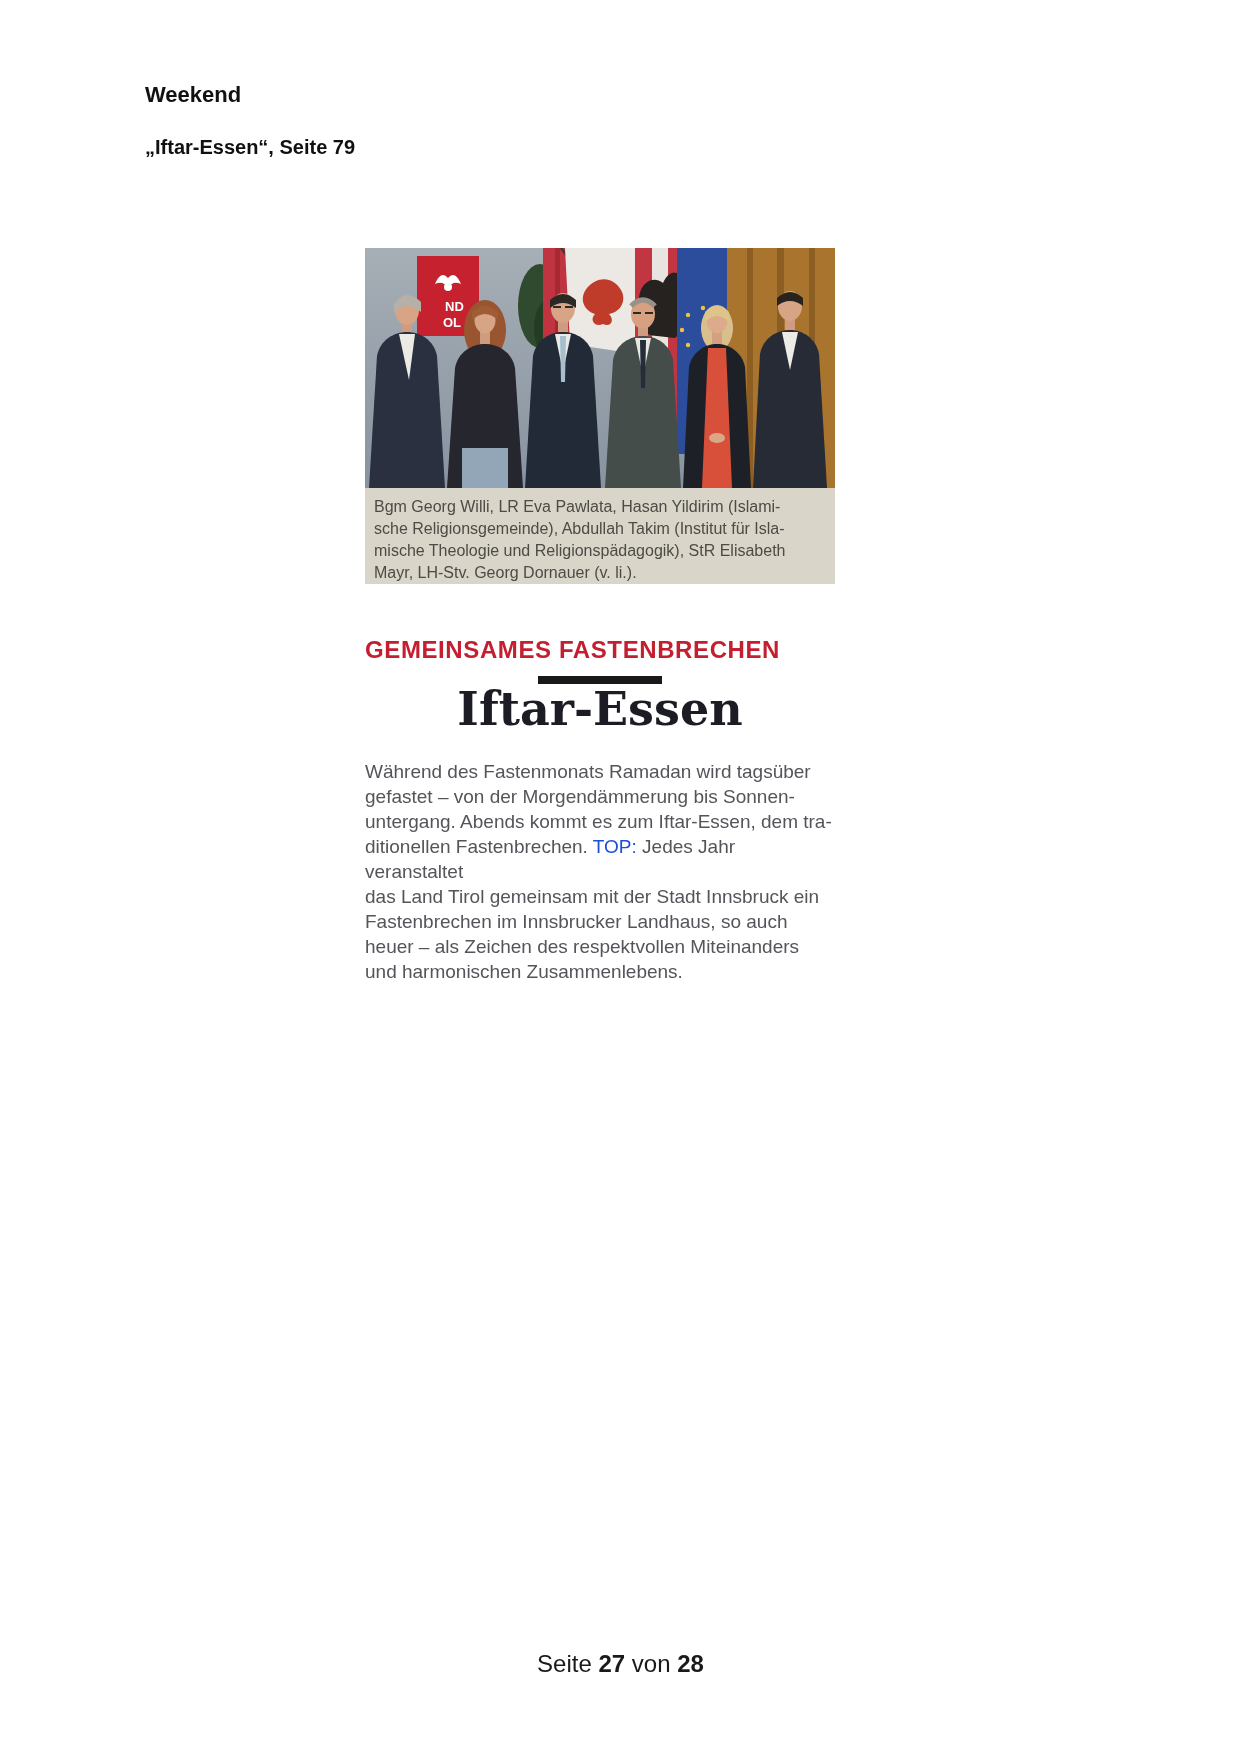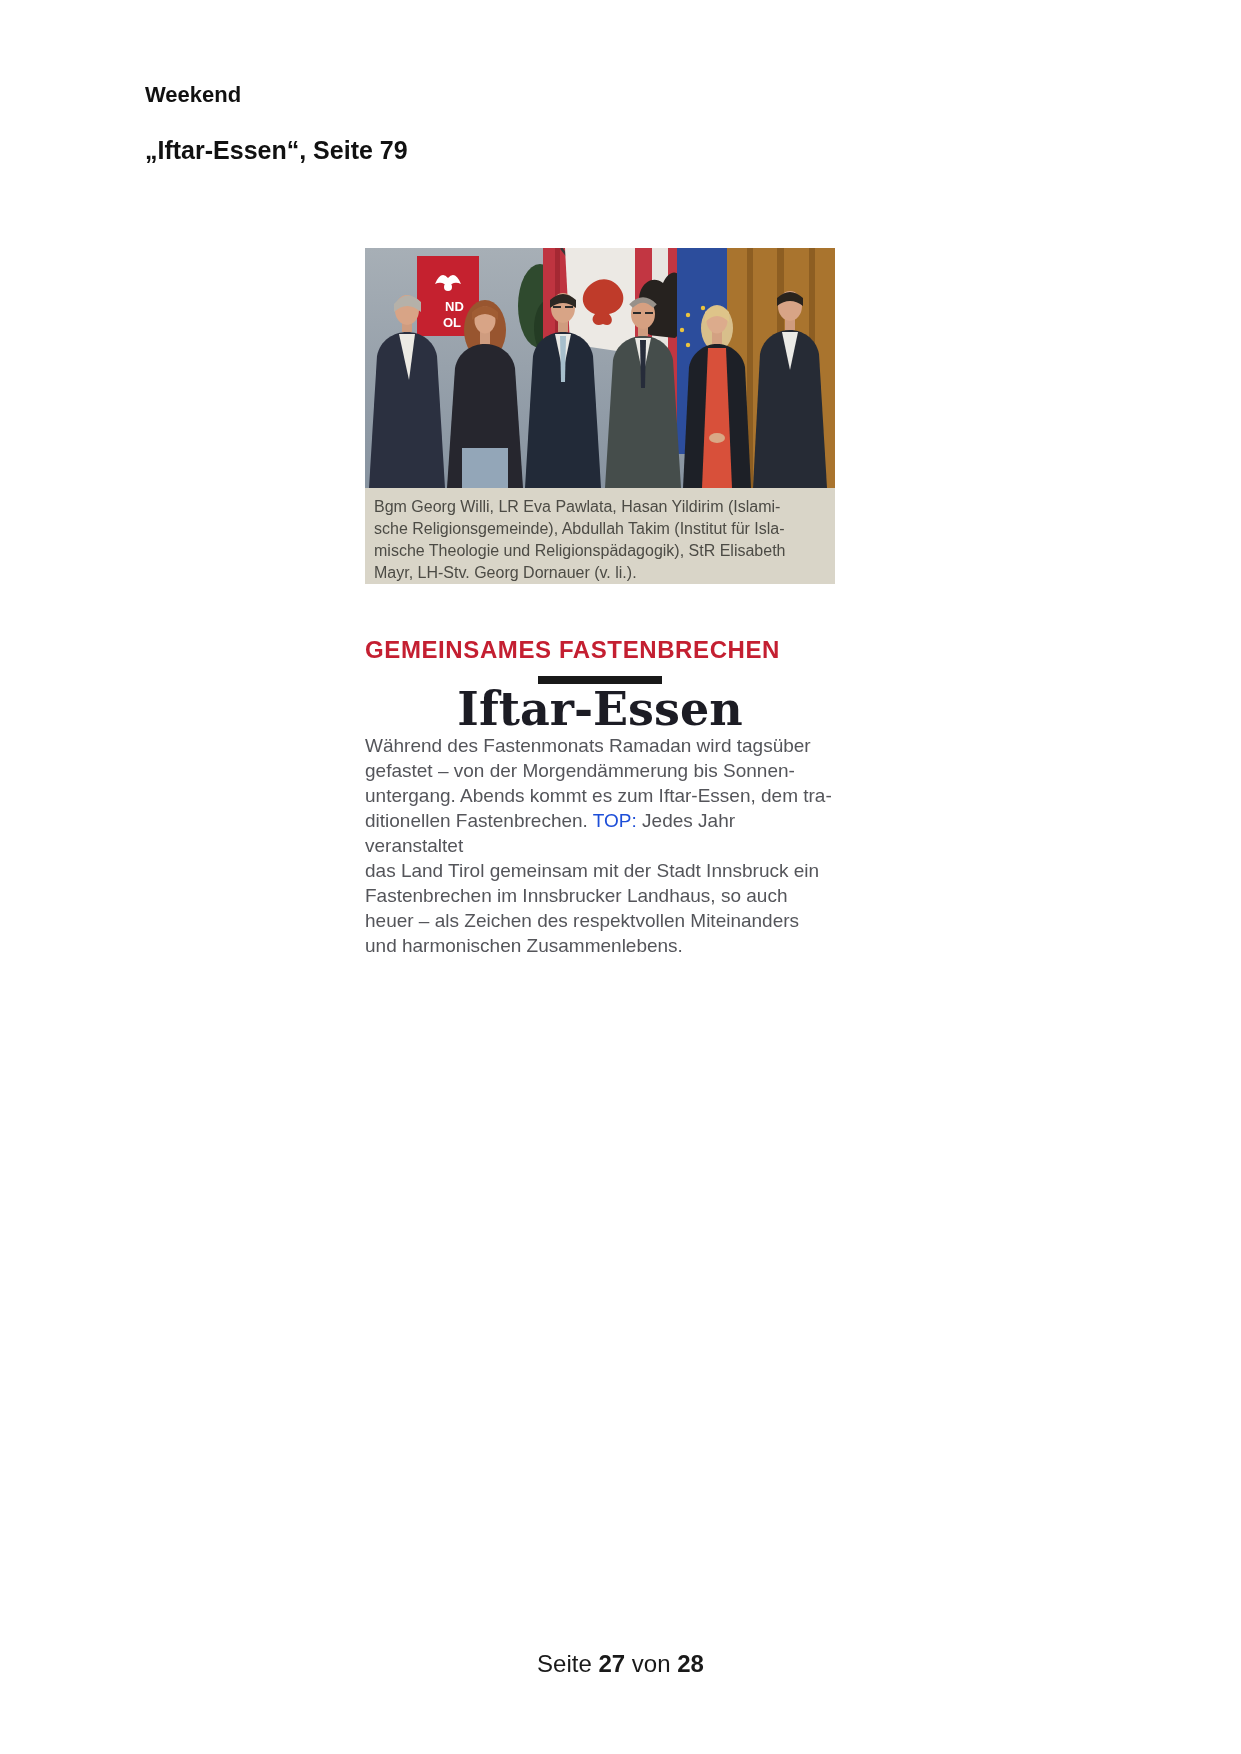--- a/index.html
+++ b/index.html
@@ -6,21 +6,21 @@
   .page{
     position:relative;width:1241px;height:1754px;background:#ffffff;
     font-family:"Liberation Sans",sans-serif;color:#141414;overflow:hidden;
   }
   .weekend{
     position:absolute;left:145px;top:64px;
     font-size:22px;font-weight:bold;color:#111;margin-top:18px;
   }
   .doc-title{
     position:absolute;left:145px;top:136px;
-    font-size:25px;font-weight:bold;color:#111;
+    font-size:20px;font-weight:bold;color:#111;
   }
   .article{
     position:absolute;left:365px;top:248px;width:470px;
   }
   .photo{display:block;width:470px;height:240px;}
   .caption{
     background:#d9d5c8;color:#4c4b45;
     font-size:16px;line-height:22px;
     padding:8px 10px 0 9px;
     white-space:pre-line;
@@ -31,20 +31,21 @@
   }
   .rule{
     width:124px;height:8px;background:#191919;margin:12px auto 0 auto;
   }
   .headline{
     margin-top:1px;text-align:center;
     font-family:"DejaVu Serif","Liberation Serif",serif;
     font-weight:bold;font-size:46px;line-height:1.05;color:#1c1c24;
   }
   .body-text{
+    margin-top:26px;
     font-size:19px;line-height:25px;color:#54555a;
     white-space:pre-line;
   }
   .top-badge{color:#1d4ed8;font-weight:normal;}
   .footer{
     position:absolute;left:0;top:1650px;width:1241px;
     text-align:center;font-size:24px;color:#1a1a1a;
   }
   .footer b{font-weight:bold;}
 </style>

